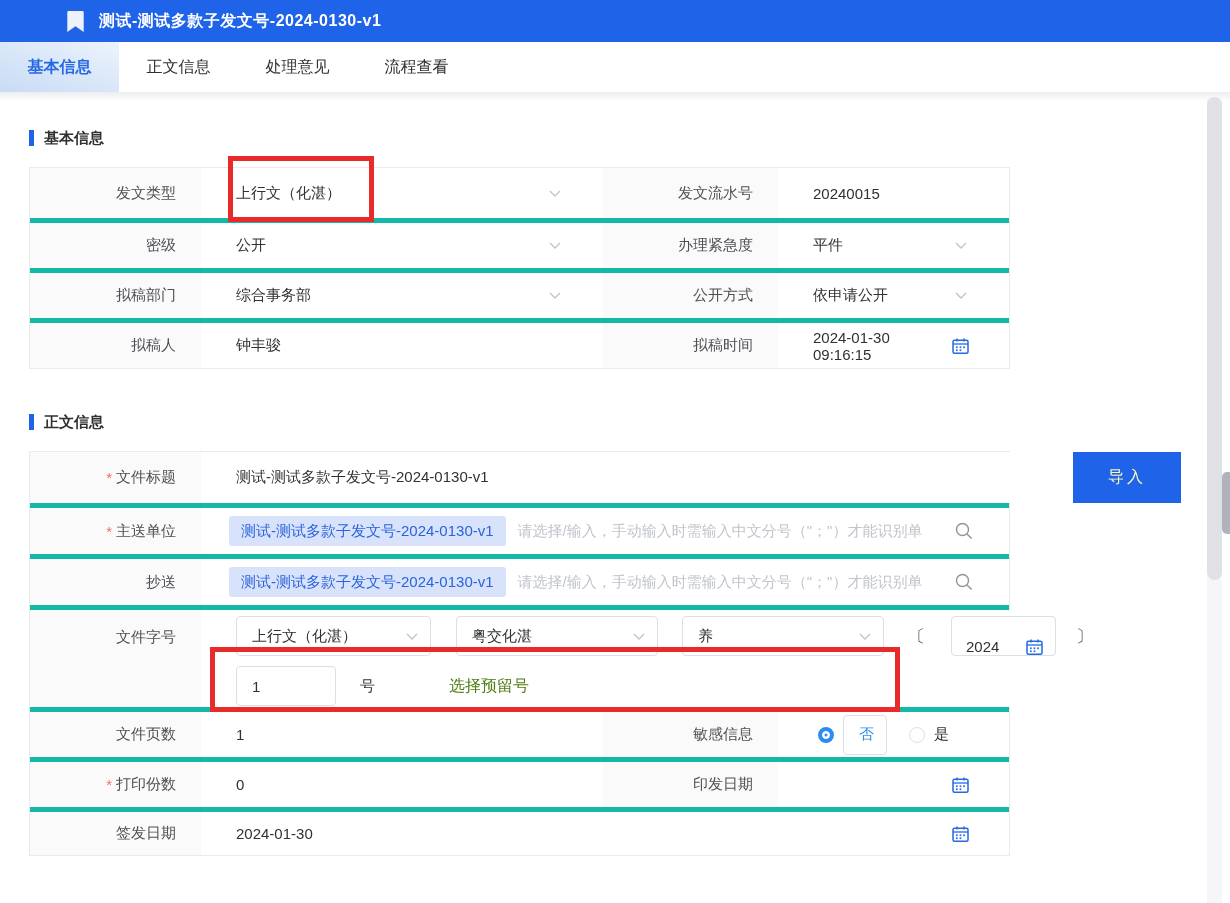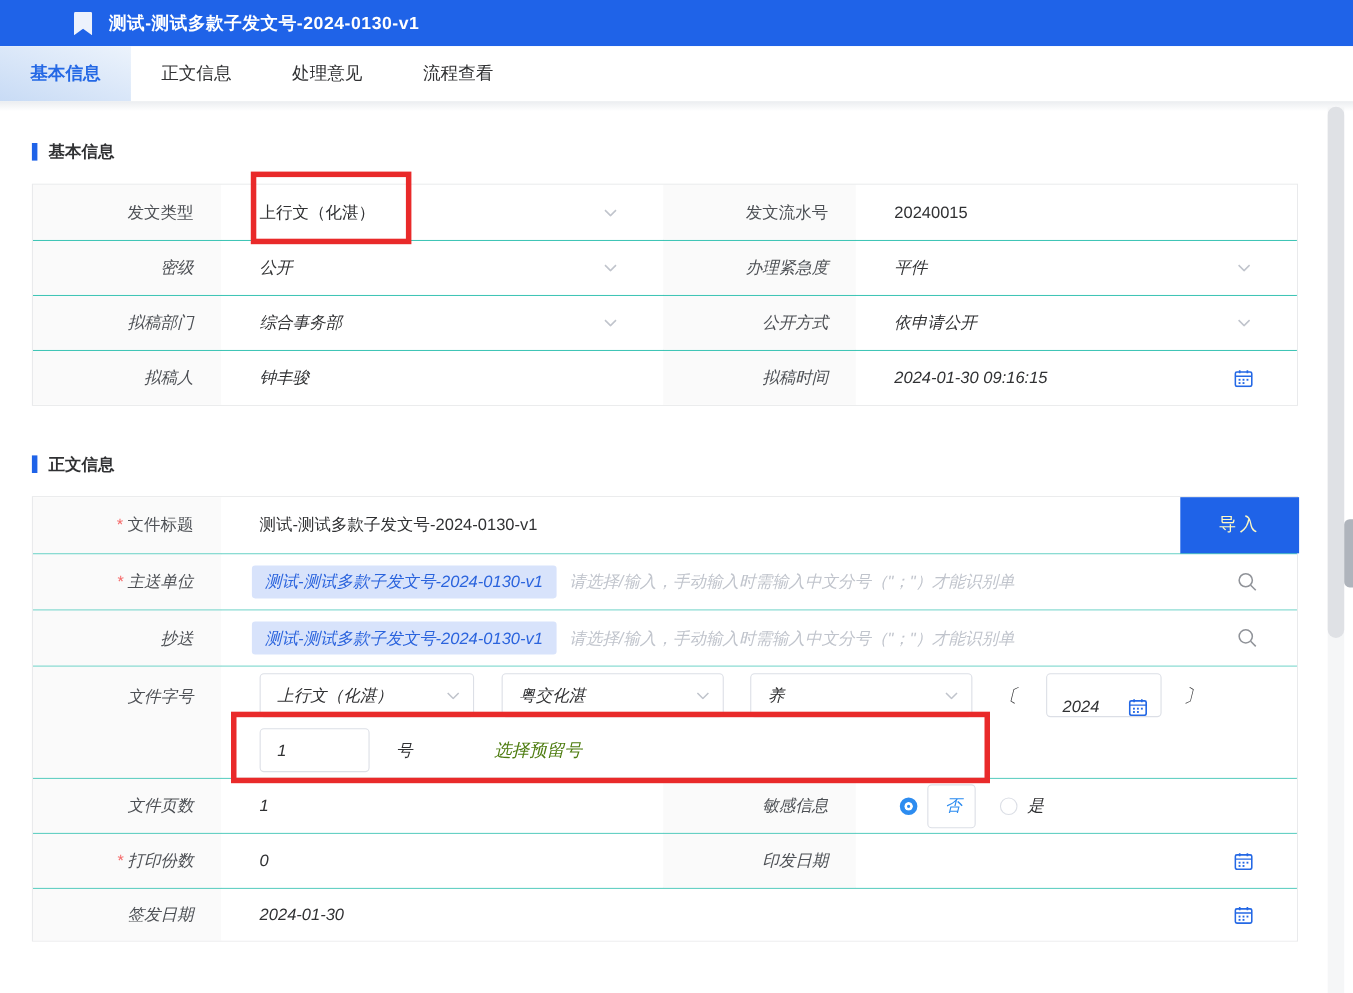--- a/index.html
+++ b/index.html
@@ -18,23 +18,23 @@
   .tab.active { background:linear-gradient(200deg,#ecf3fc 0%,#c8dbf5 100%); color:#2468e5; font-weight:700; }
   .tabshadow { position:absolute; top:92px; left:0; width:100%; height:9px; background:linear-gradient(#ebedf0,#ffffff); }
 
   
   .content { position:absolute; top:100px; left:0; width:1222px; }
   .sec-title { display:flex; align-items:center; margin-left:29px; font-size:15px; font-weight:700; color:#303133; height:16px; }
   .sec-title .accent { width:5px; height:16px; background:#1f63e8; margin-right:10px; }
   .sec1 { margin-top:30px; }
   .sec2 { margin-top:45px; }
 
-  .ftable { margin:21px 0 0 29px; width:1151px; border:1px solid #e9eaec; }
+  .ftable { margin:21px 0 0 29px; width:981px; border:1px solid #e9eaec; }
   .frow { display:grid; grid-template-columns:171px 402px 175px 1fr; min-height:50px; }
-  .frow + .frow { border-top:1px solid #14b8a6;font-style:italic; }
+  .frow + .frow { border-top:5px solid #14b8a6; }
   .frow.span2 { grid-template-columns:171px 1fr; }
   .frow.r51 { min-height:51px; }
   .frow.title-row { grid-template-columns:171px 872px 108px; }
   .frow.tall { min-height:102px; }
   .frow.cut { min-height:48px; }
 
   .fl { background:#fafafa; display:flex; align-items:center; justify-content:flex-end; padding-right:25px; font-size:15px; color:#4d5055; }
   .fl .req { color:#f56c6c; margin-right:4px; }
   .fv { background:#fff; display:flex; align-items:center; padding-left:35px; font-size:15px; color:#303133; }
   .fv .chev { margin-left:auto; margin-right:42px; display:flex; }

